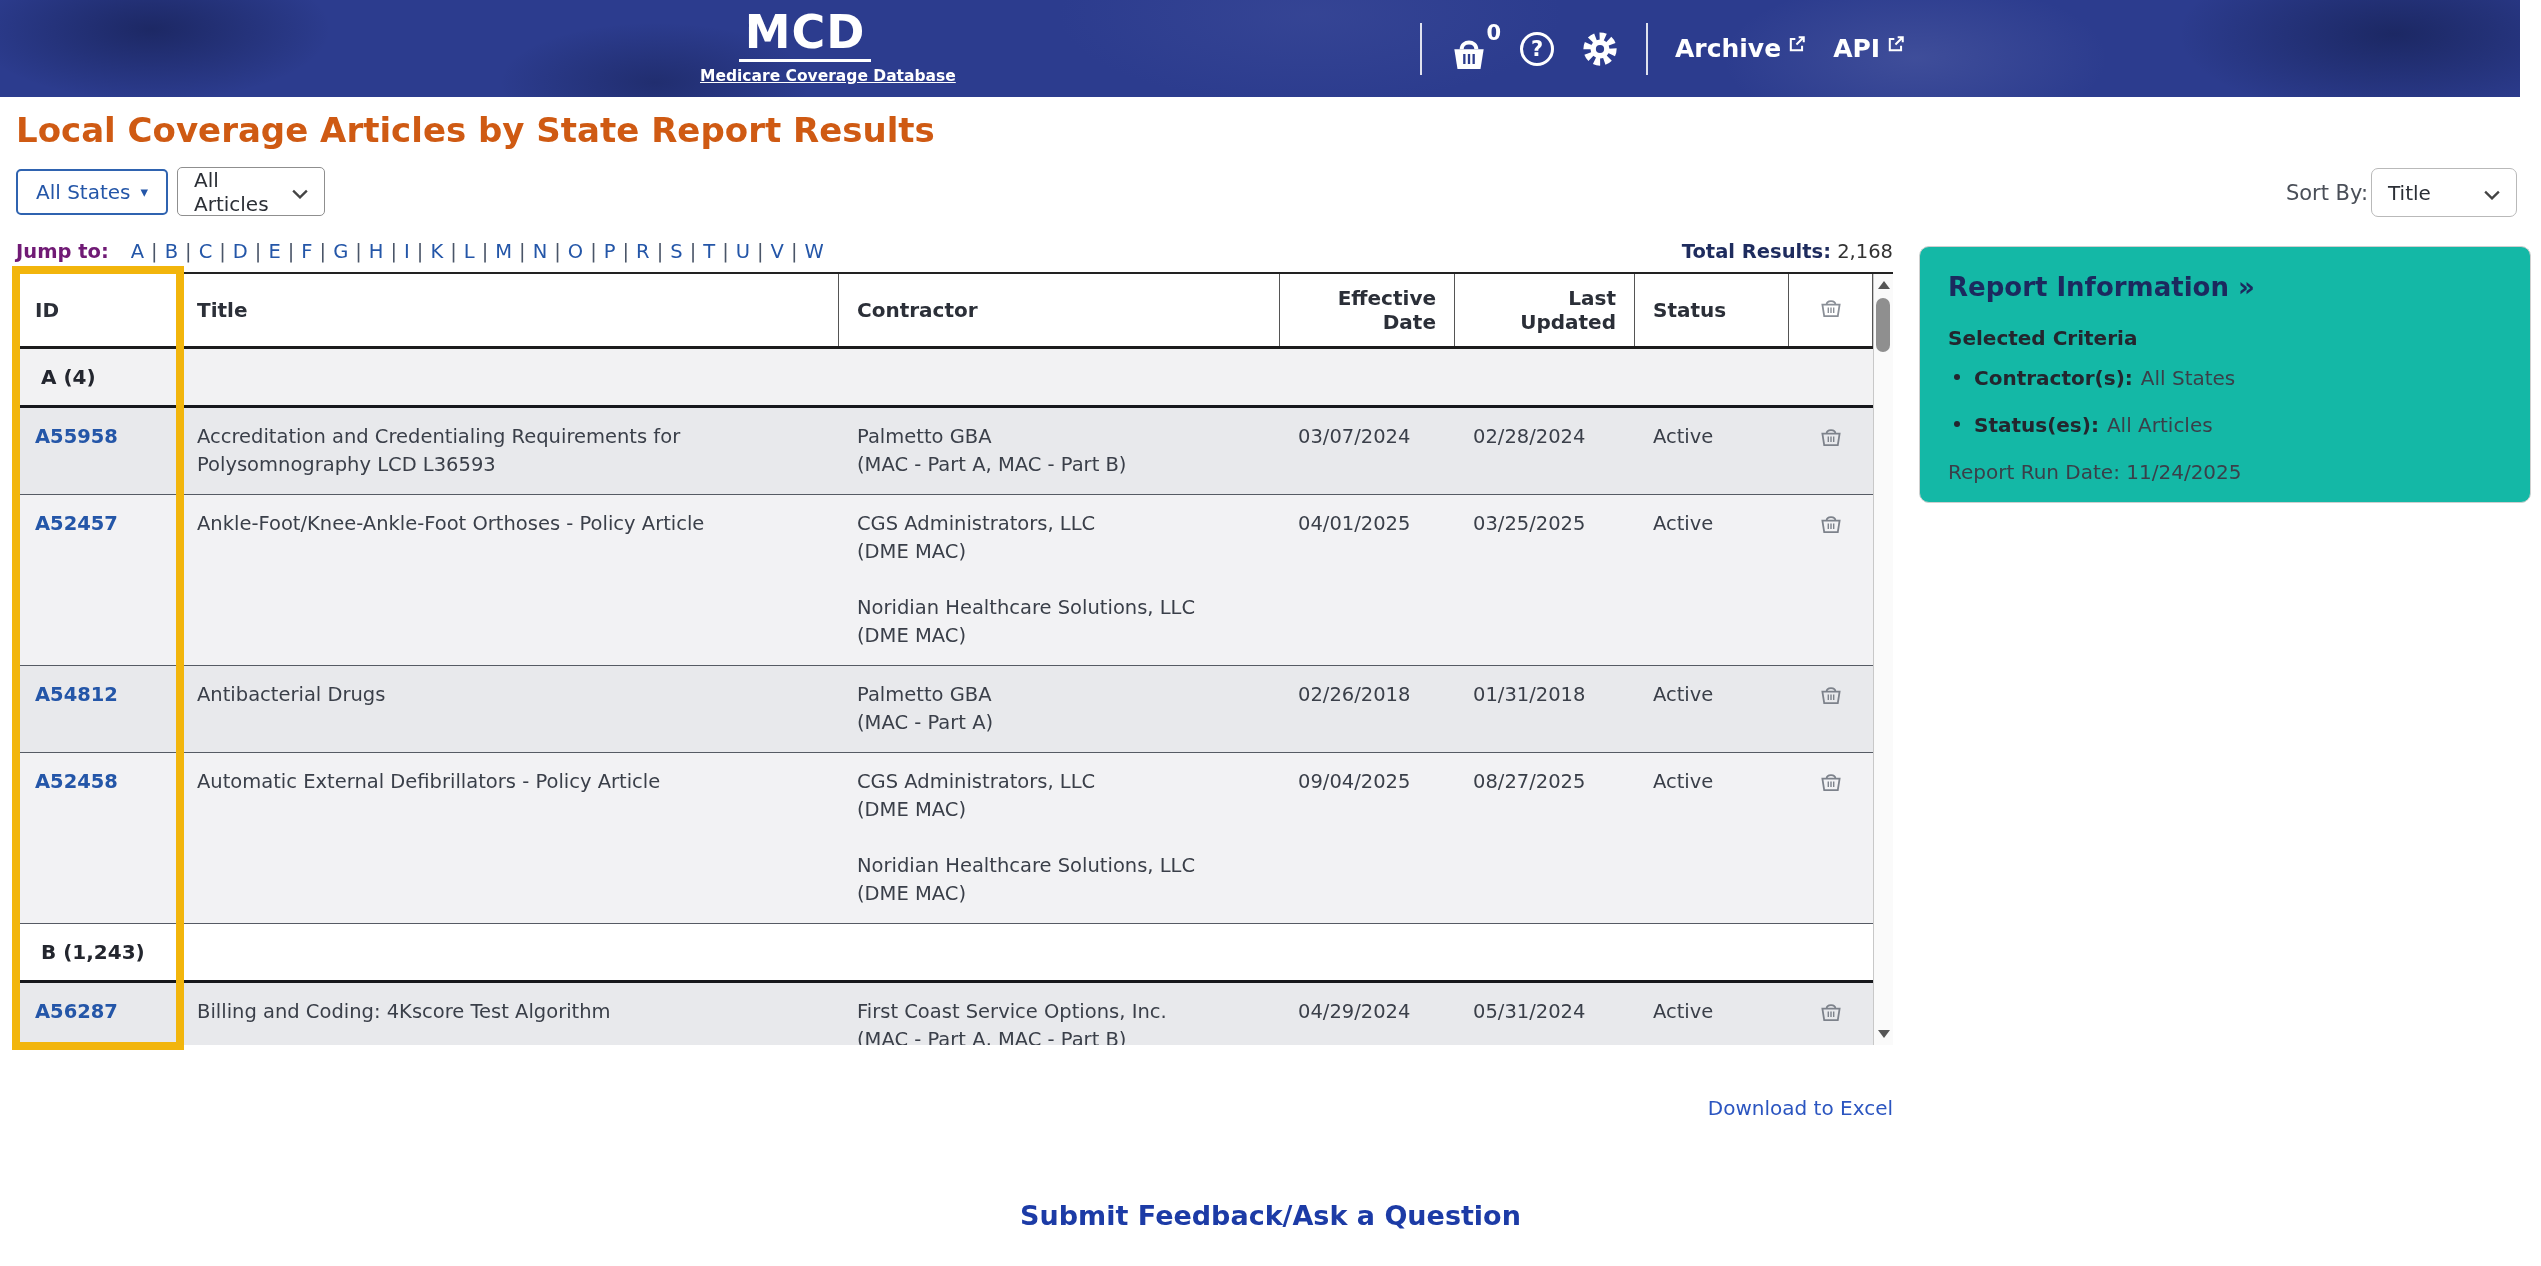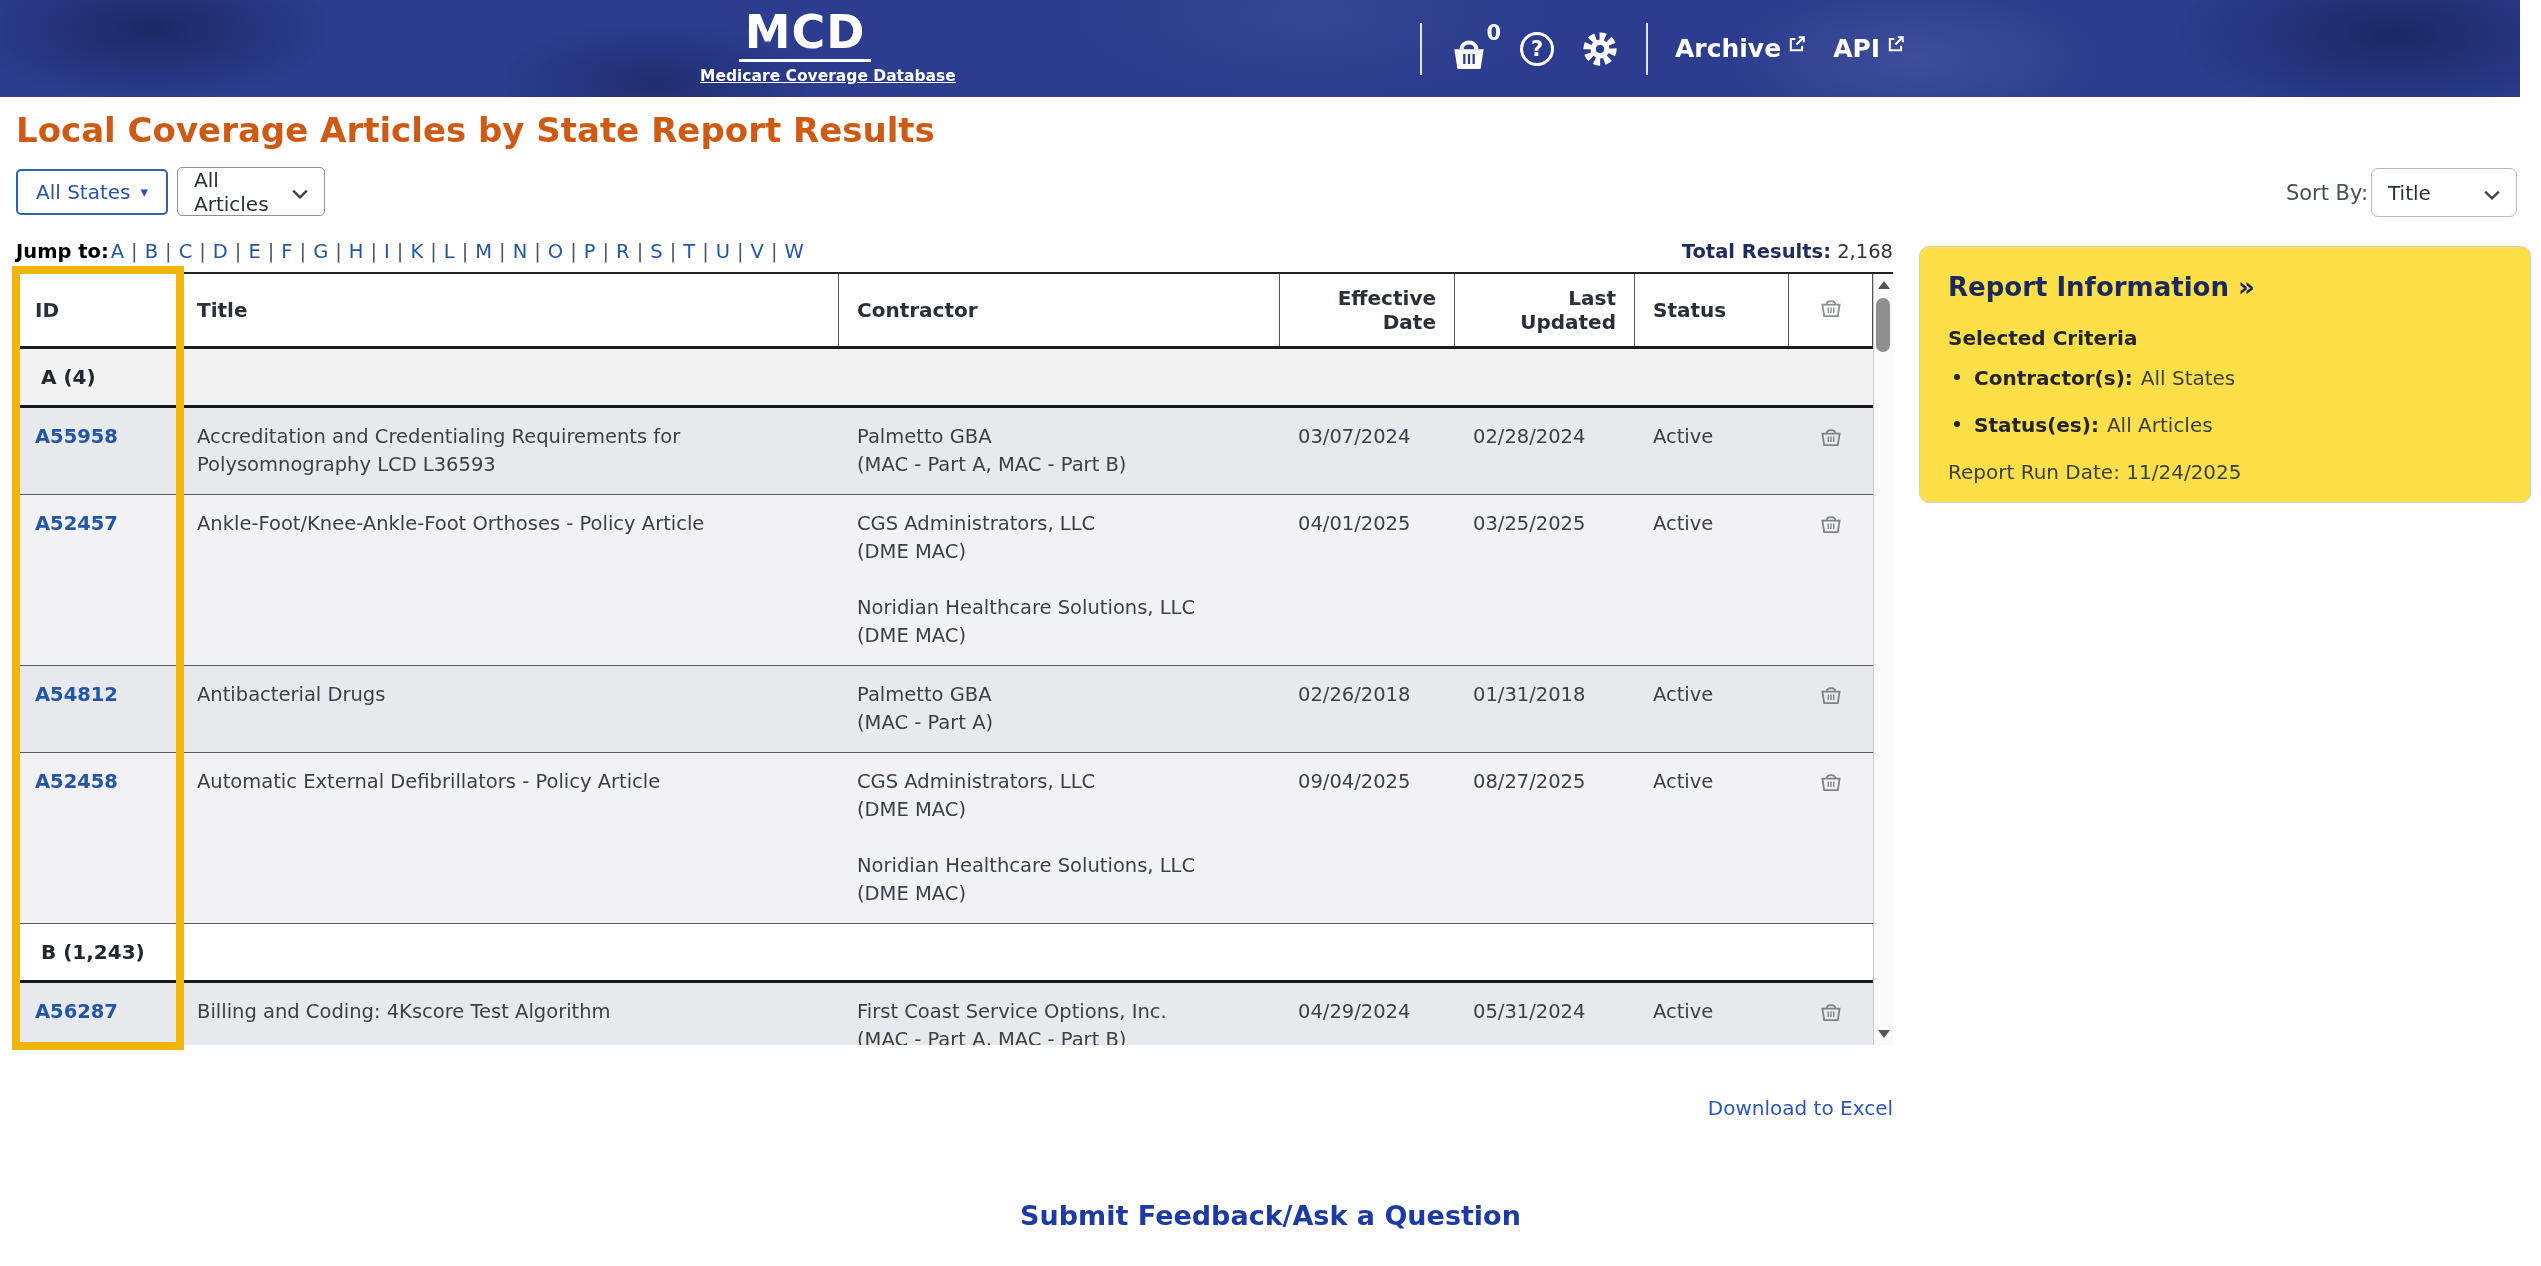--- a/index.html
+++ b/index.html
@@ -41,21 +41,21 @@
   .btn-states .caret { font-size:15px; }
   .select { background:#fff; border:1px solid #8f8f8f; border-radius:5px; height:49px; display:flex; align-items:center;
     justify-content:space-between; padding:0 16px; font-size:20px; color:#2b2f36; cursor:pointer; }
   .sel-articles { position:absolute; left:177px; top:167px; width:148px; }
   .sortby { position:absolute; top:168px; right:24px; display:flex; align-items:center; gap:3px; }
   .sortby .lbl { font-size:21px; color:#4a4f58; }
   .sel-sort { width:146px; border-color:#b9b9b9; border-radius:7px; }
   .chev svg { width:16px; height:10px; }
 
   .jumpto { position:absolute; left:16px; top:240px; font-size:19.5px; }
-  .jumpto .jt-label { font-weight:bold; color:#000000; margin-right:2px; }
+  .jumpto .jt-label { font-weight:bold; color:#701a75; margin-right:22px; }
   .jumpto .jt-letter { color:var(--link-blue); cursor:pointer; }
   .jumpto .jt-sep { color:#4a5568; padding:0 7px; }
   .total { position:absolute; top:240px; right:648px; font-size:19.5px; }
   .total .t-lbl { font-weight:bold; color:#1e2c5e; }
   .total .t-val { color:#333; }
 
   
   .table-wrap { position:absolute; left:16px; top:272px; width:1877px; height:773px; background:#fff;
     border-top:2px solid #222; border-left:1px solid #666; overflow:hidden; }
   .grid-cols { display:grid; grid-template-columns:162px 660px 441px 175px 180px 154px 84px; width:1856px; }
@@ -73,21 +73,21 @@
   .sbar .arr { position:absolute; left:0; width:100%; height:18px; display:flex; align-items:center; justify-content:center; cursor:pointer; }
   .arr-up { top:2px; } .arr-dn { bottom:2px; }
   .tri-up { width:0; height:0; border-left:6px solid transparent; border-right:6px solid transparent; border-bottom:8px solid #555; }
   .tri-dn { width:0; height:0; border-left:6px solid transparent; border-right:6px solid transparent; border-top:8px solid #555; }
   .thumb { position:absolute; left:2px; top:24px; width:14px; height:54px; background:#8f8f8f; border-radius:8px; cursor:grab; }
 
   .hl-box { position:absolute; left:12px; top:266px; width:172px; height:784px; border:8px solid var(--highlight-yellow);
     pointer-events:none; z-index:40; }
 
   
-  .panel { position:absolute; left:1919px; top:246px; width:612px; height:257px; border:1px solid #cfcfcf; border-radius:10px; background:#fde047; padding:25px 28px; }
+  .panel { position:absolute; left:1919px; top:246px; width:612px; height:257px; border:1px solid #cfcfcf; border-radius:10px; background:#14b8a6; padding:25px 28px; }
   .panel h2 { font-size:26px; font-weight:bold; color:#1b2a5e; }
   .panel .crit-h { margin-top:24px; font-size:20px; font-weight:bold; color:#23262e; }
   .panel ul { list-style:none; margin-top:16px; }
   .panel li { font-size:20px; margin-bottom:23px; display:flex; align-items:center; }
   .panel li .dot { width:6px; height:6px; border-radius:50%; background:#23262e; margin:0 14px 3px 6px; flex:none; align-self:center; }
   .panel li .c-lbl { font-weight:bold; color:#23262e; margin-right:8px; }
   .panel .run-date { font-size:20px; color:#3a3f49; }
 
   .dl-link { position:absolute; top:1096px; right:648px; font-size:20px; color:#2b55c0; cursor:pointer; }
   .feedback { position:absolute; top:1200px; left:0; width:2541px; text-align:center; font-size:27px; font-weight:bold; color:#1c3ba6; cursor:pointer; }

